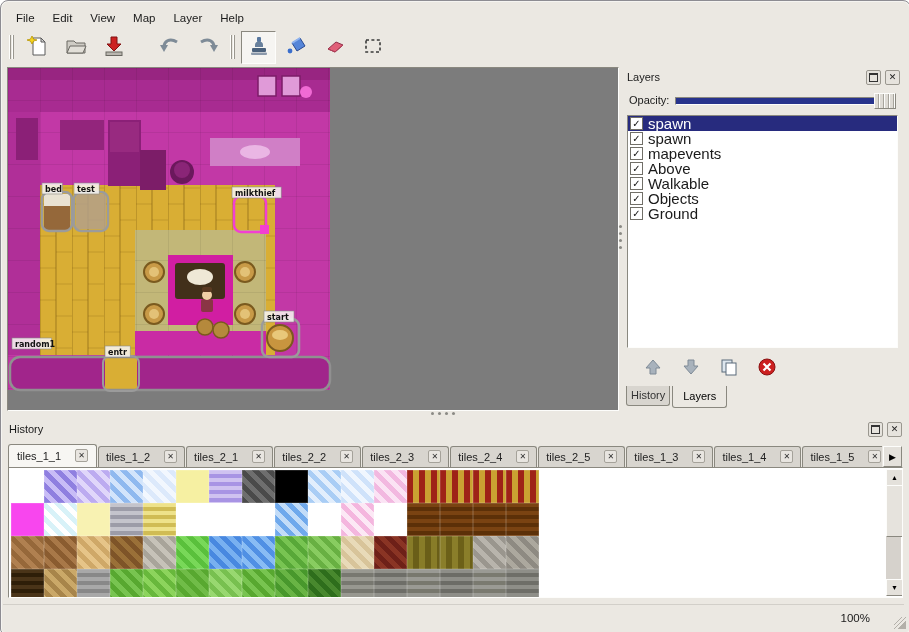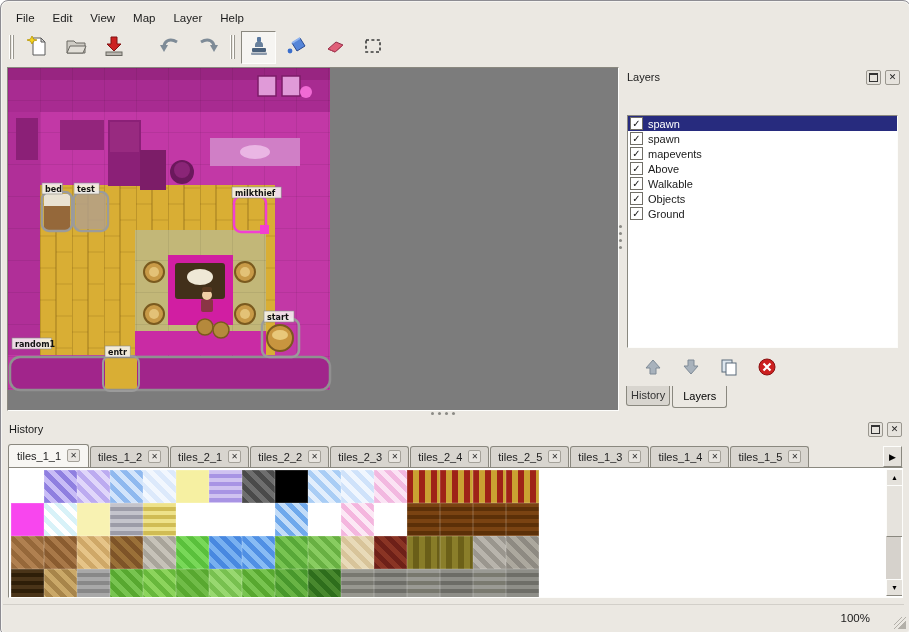--- a/index.html
+++ b/index.html
@@ -49,33 +49,33 @@
                 border:1px solid;border-color:#8a887f #fdfdfb #fdfdfb #8a887f;}
   .slider-handle{position:absolute;right:0;top:-3px;width:20px;height:14px;background:#dedbd5;
                  border:1px solid;border-color:#fdfdfb #8a887f #8a887f #fdfdfb;
                  background-image:repeating-linear-gradient(90deg,transparent 0 3px,#a7a49c 3px 4px,#fdfdfb 4px 5px);}
   .layer-list{position:absolute;left:4px;right:6px;top:48px;height:231px;background:#ffffff;
               border:1px solid;border-color:#8a887f #fdfdfb #fdfdfb #8a887f;overflow:hidden;}
   .layer-row{display:flex;align-items:center;height:15px;padding-left:2px;}
   .layer-row.selected{background:#272b7e;color:#ffffff;}
   .checkbox{width:11px;height:11px;background:#fff;border:1px solid #716f68;margin-right:5px;
             display:flex;align-items:center;justify-content:center;font-size:10px;line-height:10px;color:#111;}
-  .layer-name{font-size:11px;}
+  .layer-name{font-size:15px;}
   .layer-toolbar{position:absolute;left:4px;right:6px;top:285px;height:30px;display:flex;align-items:center;
                  gap:14px;padding-left:14px;}
   .lt-btn{width:24px;height:24px;display:flex;align-items:center;justify-content:center;}
   .dock-tabs{position:absolute;left:3px;top:319px;height:24px;display:flex;align-items:flex-start;}
   .dock-tab{padding:3px 4px 4px;font-size:11px;background:#d8d5cf;border:1px solid #8a887f;border-top:none;
             margin-right:2px;border-radius:0 0 3px 3px;color:#333;}
   .dock-tab.active{background:#ebe8e2;padding:4px 10px 5px;color:#000;}
 
   
   .tilesets-panel{position:absolute;left:4px;top:418px;width:901px;height:182px;}
   .ts-tabbar{position:absolute;left:3px;right:24px;top:24px;height:24px;display:flex;align-items:flex-end;overflow:hidden;}
-  .ts-tab{display:flex;align-items:center;gap:6px;padding:3px 7px 4px;font-size:11px;background:#d8d5cf;
+  .ts-tab{display:flex;align-items:center;gap:14px;padding:3px 7px 4px;font-size:11px;background:#d8d5cf;
           border:1px solid #8a887f;border-bottom:none;margin-right:1px;border-radius:3px 3px 0 0;color:#222;white-space:nowrap;margin-top:40px;}
   .ts-tab.active{background:#f7f6f3;padding:4px 8px 6px;margin-bottom:-1px;position:relative;z-index:3;}
   .tab-close{width:11px;height:11px;display:flex;align-items:center;justify-content:center;font-size:8px;line-height:8px;
              color:#333;background:#e8e5e0;border:1px solid #a5a29a;border-radius:2px;}
   .ts-scroll-btn{position:absolute;right:4px;top:27px;width:17px;height:19px;background:#e4e1db;
                  border:1px solid;border-color:#fdfdfb #8a887f #8a887f #fdfdfb;
                  display:flex;align-items:center;justify-content:center;font-size:9px;color:#000;}
   .ts-content{position:absolute;left:3px;right:3px;top:48px;bottom:3px;background:#ffffff;
               border:1px solid;border-color:#8a887f #fdfdfb #fdfdfb #8a887f;overflow:hidden;}
   .tileset-grid{position:absolute;left:2px;top:2px;display:grid;grid-template-columns:repeat(16,33px);grid-auto-rows:33px;}
@@ -298,20 +298,27 @@
       <span class="dock-title">Layers</span>
       <span class="dock-btns">
         <span class="dock-btn">
             <span class="float-glyph"></span>
           </span>
         <span class="dock-btn">
             <span>✕</span>
           </span>
       </span>
     </div>
+    <div class="opacity-row">
+      <span>Opacity:</span>
+      <span class="slider">
+        <span class="slider-track"></span>
+        <span class="slider-handle"></span>
+      </span>
+    </div>
     <div class="layer-list">
         <div class="layer-row selected">
           <span class="checkbox">✓</span>
           <span class="layer-name">spawn</span>
         </div>
         <div class="layer-row">
           <span class="checkbox">✓</span>
           <span class="layer-name">spawn</span>
         </div>
         <div class="layer-row">

